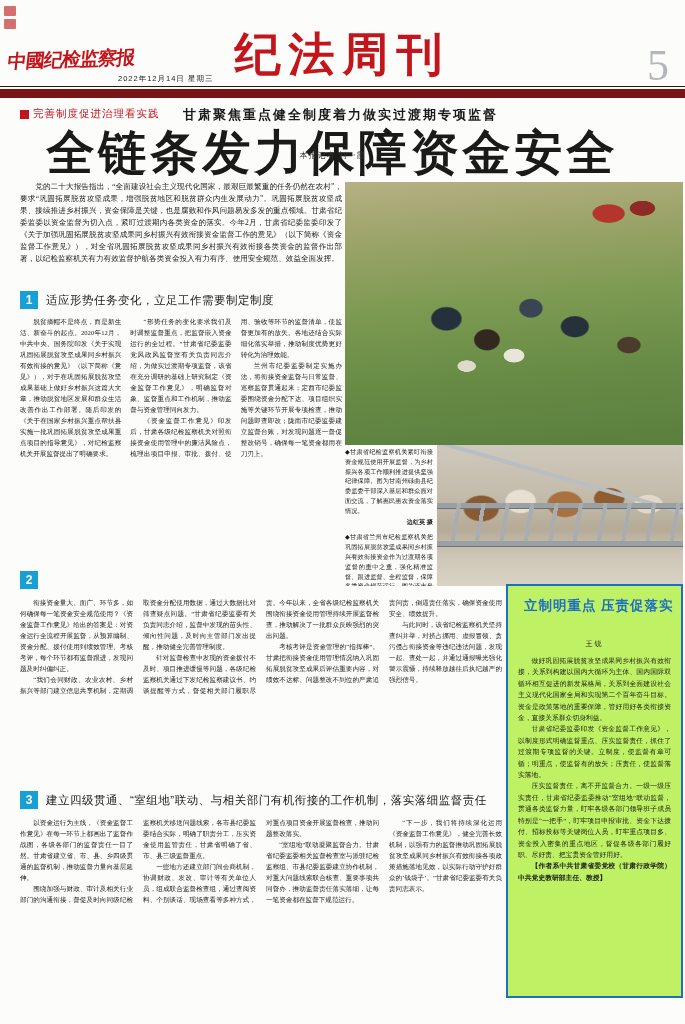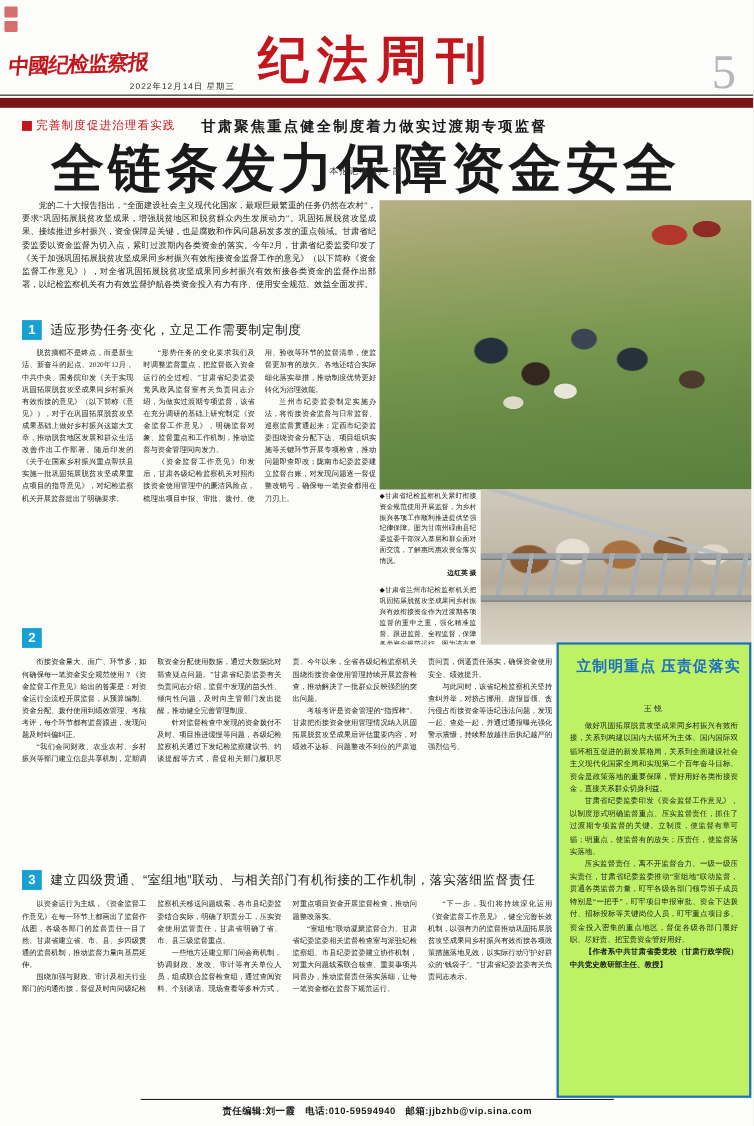--- a/index.html
+++ b/index.html
@@ -207,15 +207,14 @@
     <span class="sec-heading">建立四级贯通、“室组地”联动、与相关部门有机衔接的工作机制，落实落细监督责任</span>
   </div>
   <div id="sec3-body" class="sec-body">
       <p>以资金运行为主线，《资金监督工作意见》在每一环节上都画出了监督作战图，各级各部门的监督责任一目了然。甘肃省建立省、市、县、乡四级贯通的监督机制，推动监督力量向基层延伸。</p>
       <p>围绕加强与财政、审计及相关行业部门的沟通衔接，督促及时向同级纪检监察机关移送问题线索，各市县纪委监委结合实际，明确了职责分工，压实资金使用监管责任，甘肃省明确了省、市、县三级监督重点。</p>
       <p>一些地方还建立部门间会商机制，协调财政、发改、审计等有关单位人员，组成联合监督检查组，通过查阅资料、个别谈话、现场查看等多种方式，对重点项目资金开展监督检查，推动问题整改落实。</p>
       <p>“室组地”联动凝聚监督合力。甘肃省纪委监委相关监督检查室与派驻纪检监察组、市县纪委监委建立协作机制，对重大问题线索联合核查、重要事项共同督办，推动监督责任落实落细，让每一笔资金都在监督下规范运行。</p>
       <p>“下一步，我们将持续深化运用《资金监督工作意见》，健全完善长效机制，以强有力的监督推动巩固拓展脱贫攻坚成果同乡村振兴有效衔接各项政策措施落地见效，以实际行动守护好群众的‘钱袋子’。”甘肃省纪委监委有关负责同志表示。</p>
     </div>
 
-  <div class="footer">责任编辑:刘一霞　电话:010-59594940　邮箱:jjbzhb@vip.sina.com</div>
 
 </div>
 
 </body></html>

